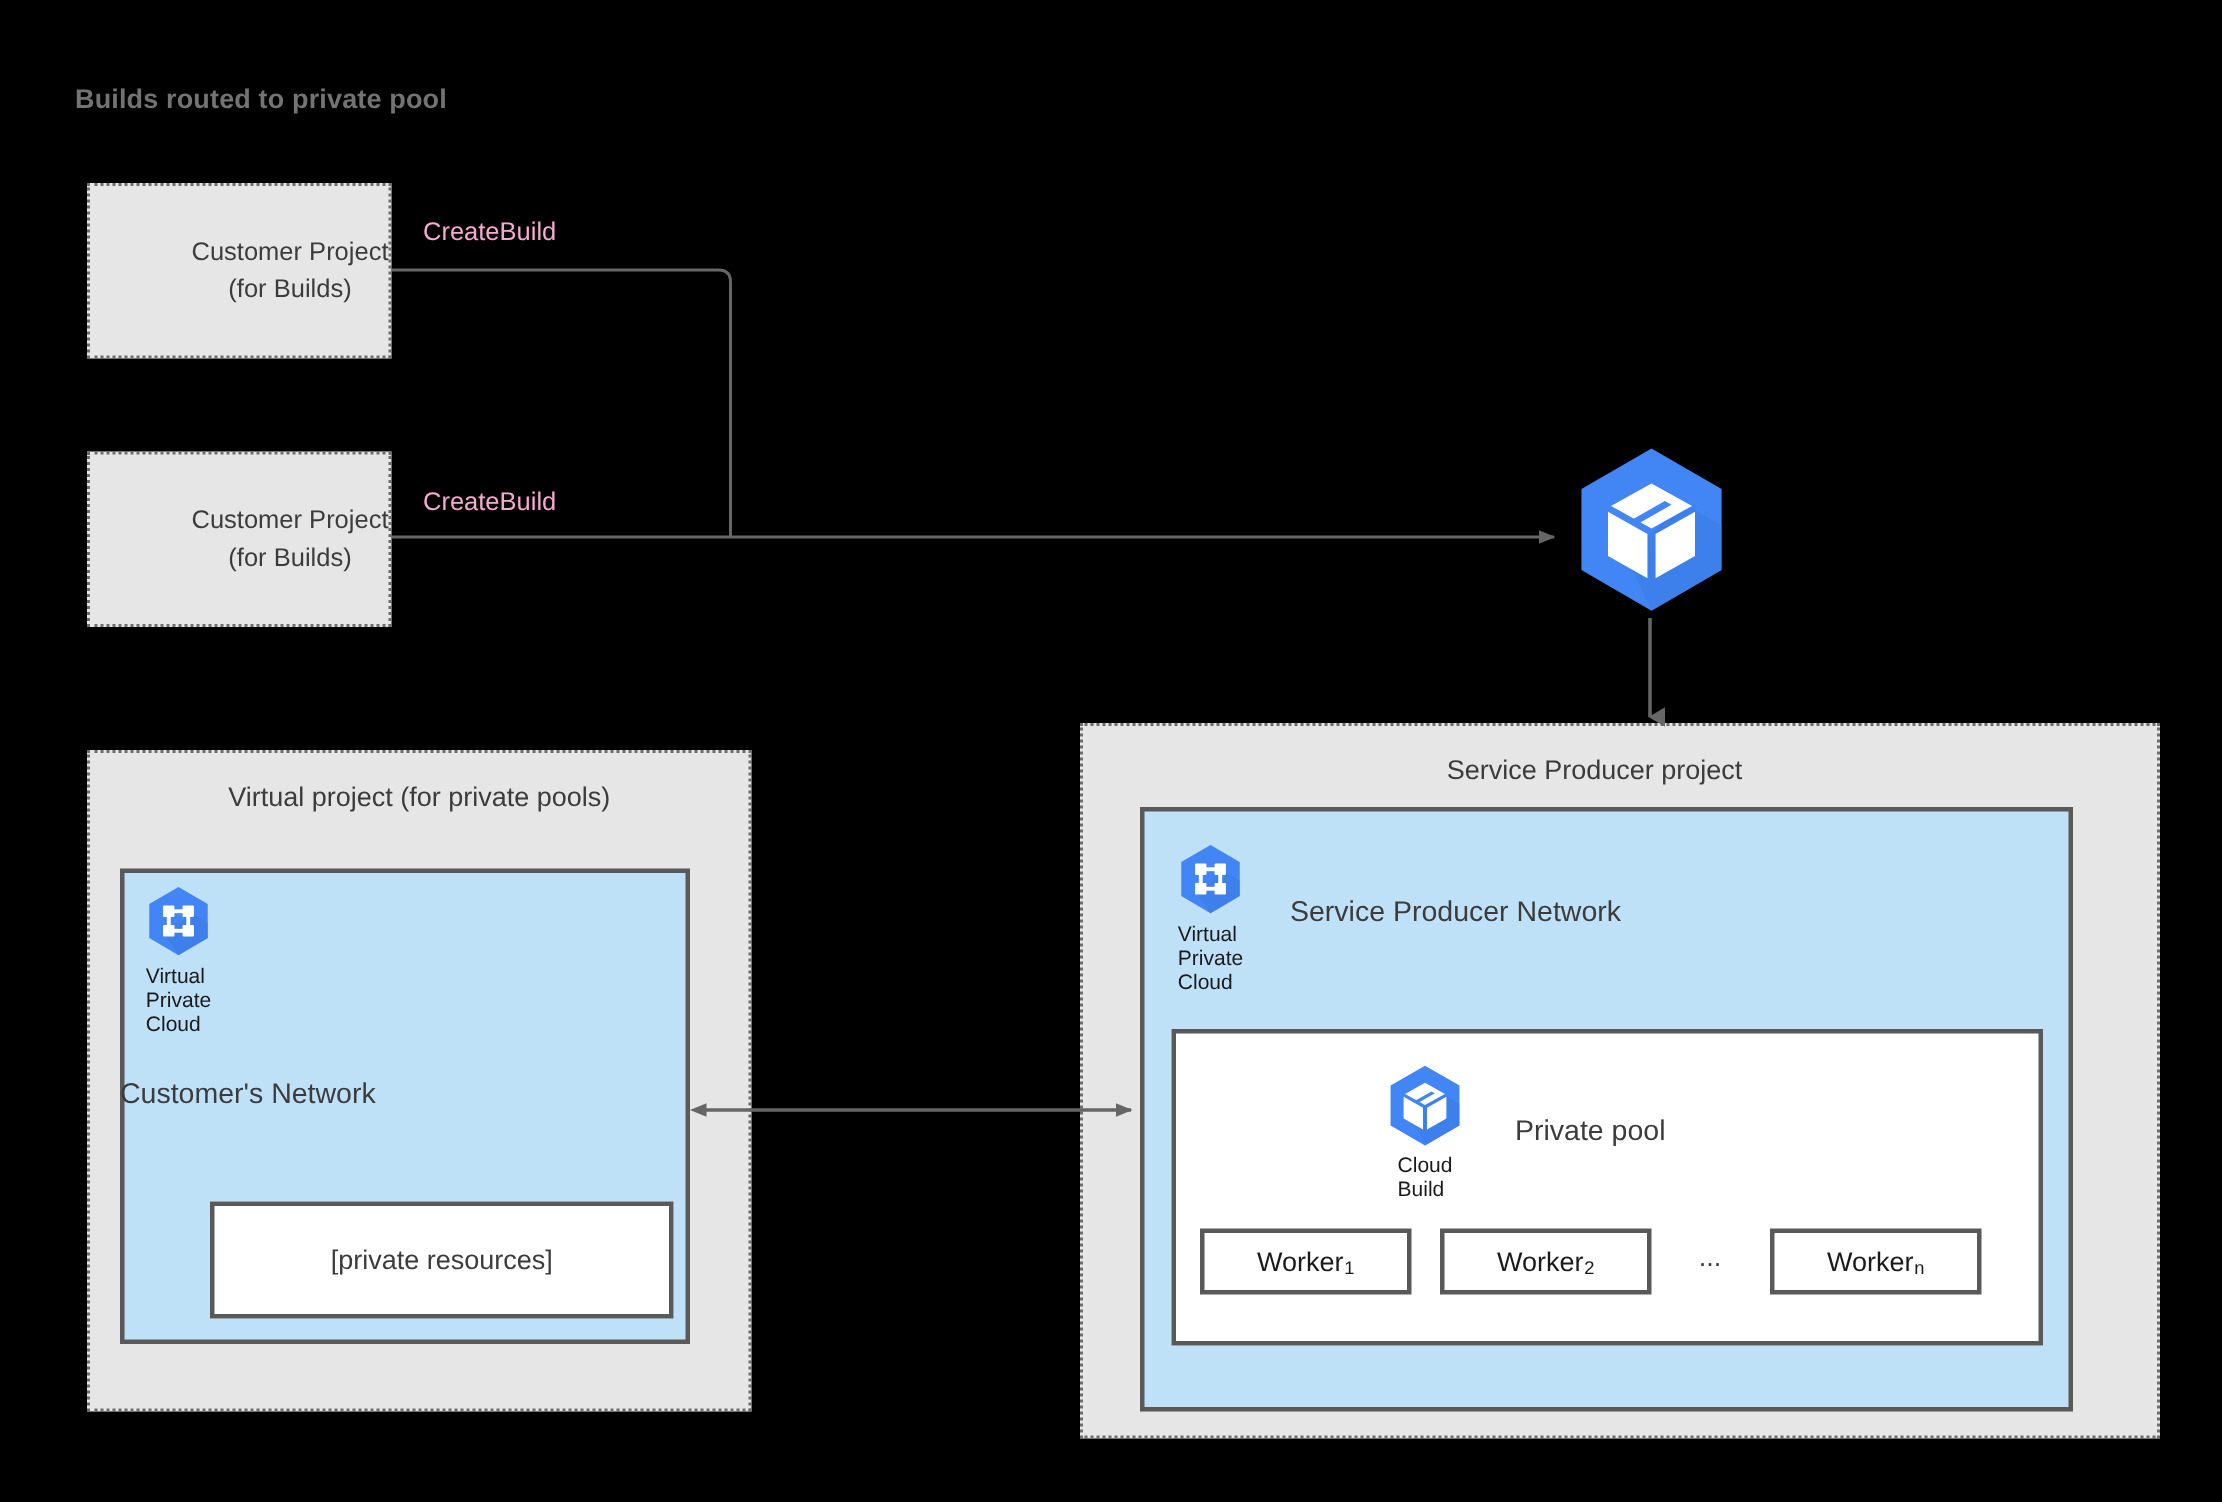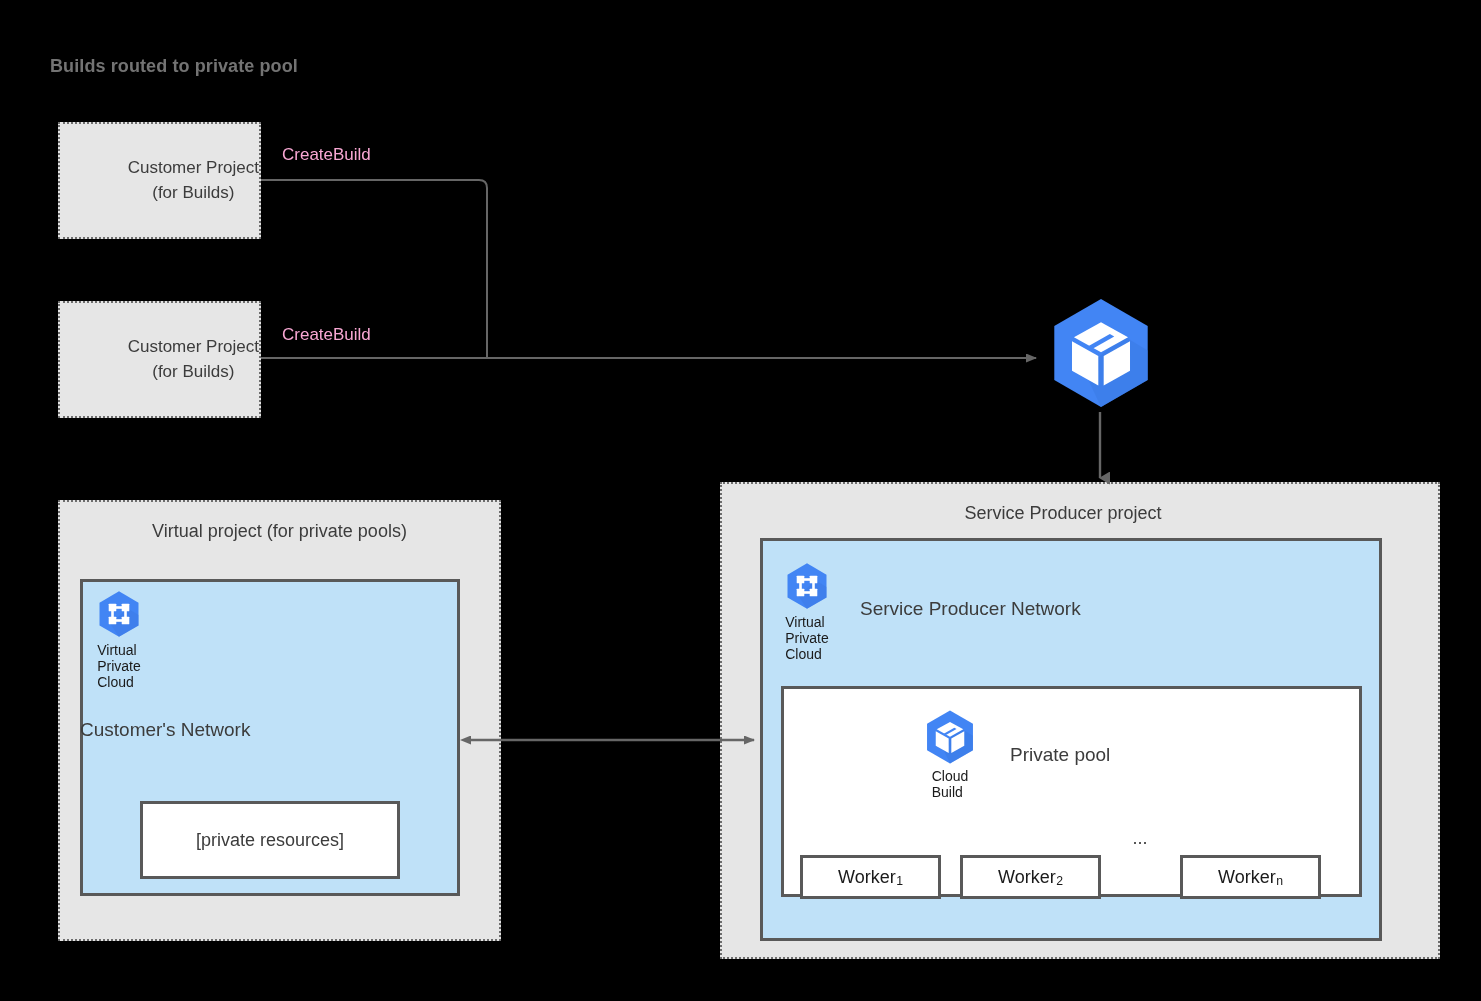--- a/index.html
+++ b/index.html
@@ -113,21 +113,20 @@
   .worker-box {
     position: absolute;
     background: #ffffff;
     border: 3px solid #595959;
     box-sizing: border-box;
     display: flex;
     align-items: center;
     justify-content: center;
     font-size: 18px;
     color: #1a1a1a;
-    margin-top: 36px;
   }
   .worker-box sub {
     font-size: 0.68em;
     vertical-align: baseline;
     position: relative;
     top: 0.30em;
     margin-left: 0.5px;
   }
   .ellipsis-sep {
     position: absolute;
@@ -208,21 +207,21 @@
         <rect x="28.8" y="21" width="2.4" height="6"></rect>
       </g>
     </svg>
     <div class="icon-caption">Virtual
 Private
 Cloud</div>
   </div>
 
   <div class="network-label" style="left:80px; top:719px; width:416px;">Customer's Network</div>
 
-  <div class="white-box box-center-text" style="left:140px; top:801px; width:260px; height:78px;">
+  <div class="white-box box-center-text" style="left:140px; top:801px; width:309px; height:78px;">
     <span>[private resources]</span>
   </div>
 
   <div class="proj-box" style="left:720px; top:482px; width:720px; height:477px;"></div>
 
   <div class="panel-title" style="left:728px; top:503px; width:584px;padding-left:43px;">Service Producer project</div>
 
   <div class="network-box" style="left:760px; top:538px; width:622px; height:403px;"></div>
 
   <div class="icon-group" style="left:781px; top:560px; width:52px;">

